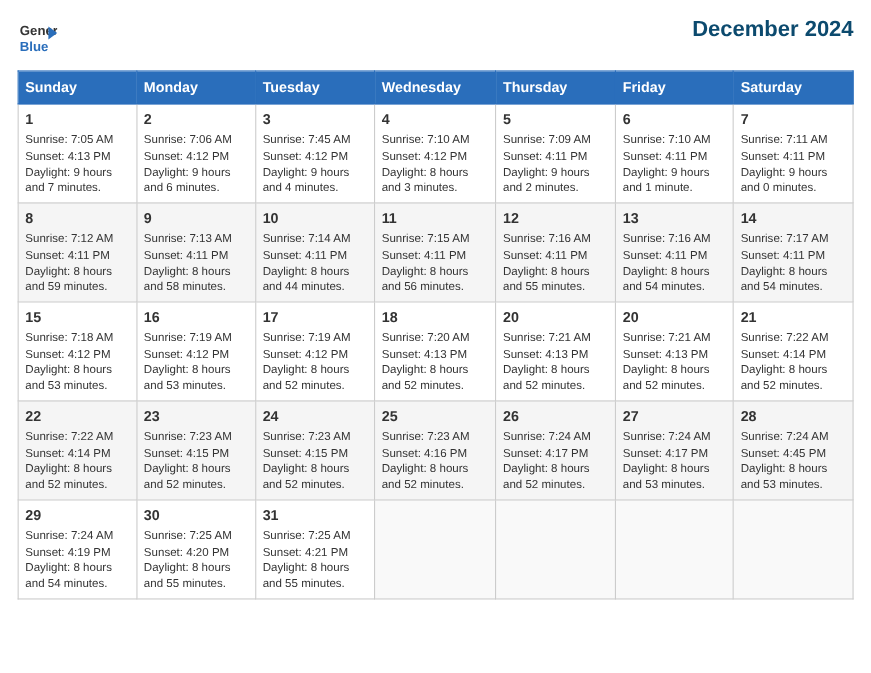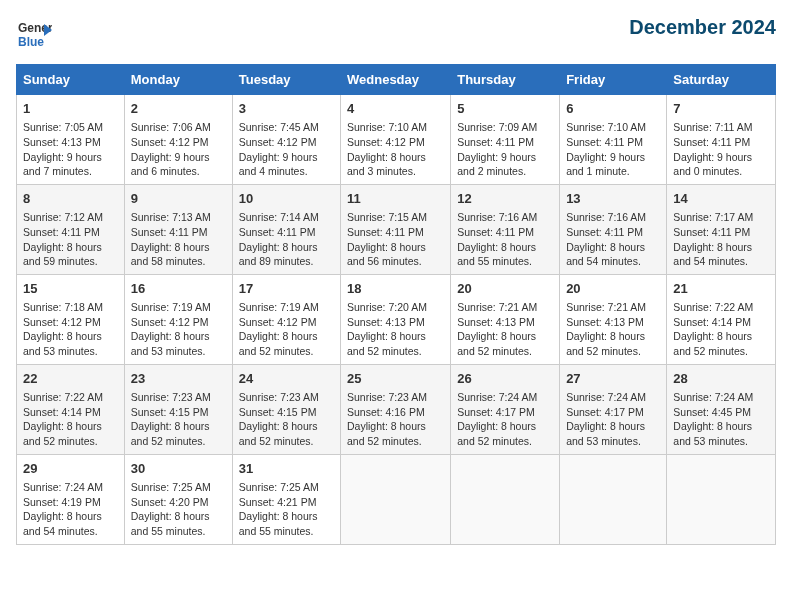--- a/index.html
+++ b/index.html
@@ -159,21 +159,21 @@
         <td>
         <span class="day-num">9</span>
         <span>Sunrise: 7:13 AM</span><br>
         <span>Sunset: 4:11 PM</span><br>
         <span>Daylight: 8 hours and 58 minutes.</span>
       </td>
         <td>
         <span class="day-num">10</span>
         <span>Sunrise: 7:14 AM</span><br>
         <span>Sunset: 4:11 PM</span><br>
-        <span>Daylight: 8 hours and 89 minutes.</span>
+        <span>Daylight: 8 hours and 44 minutes.</span>
       </td>
         <td>
         <span class="day-num">11</span>
         <span>Sunrise: 7:15 AM</span><br>
         <span>Sunset: 4:11 PM</span><br>
         <span>Daylight: 8 hours and 56 minutes.</span>
       </td>
         <td>
         <span class="day-num">12</span>
         <span>Sunrise: 7:16 AM</span><br>

